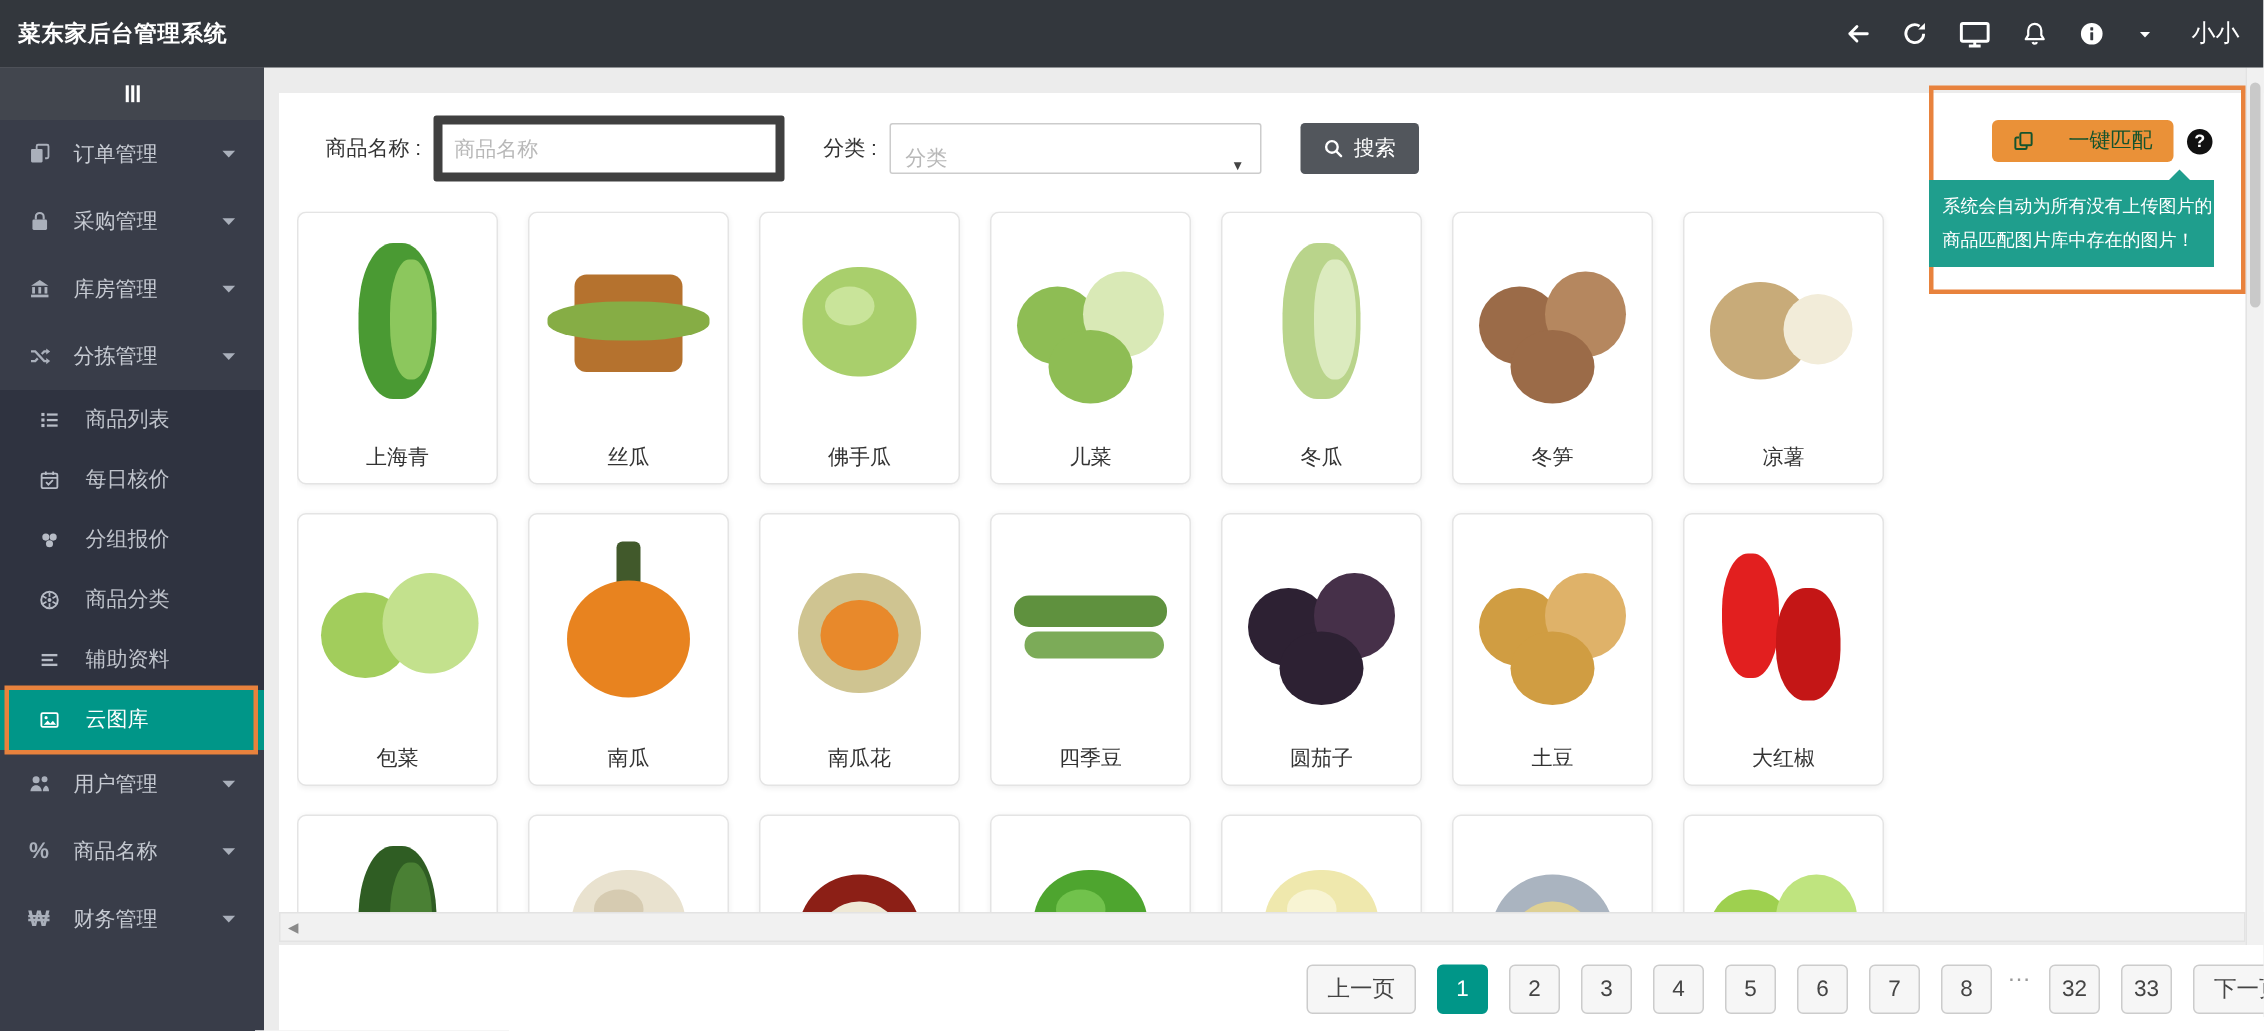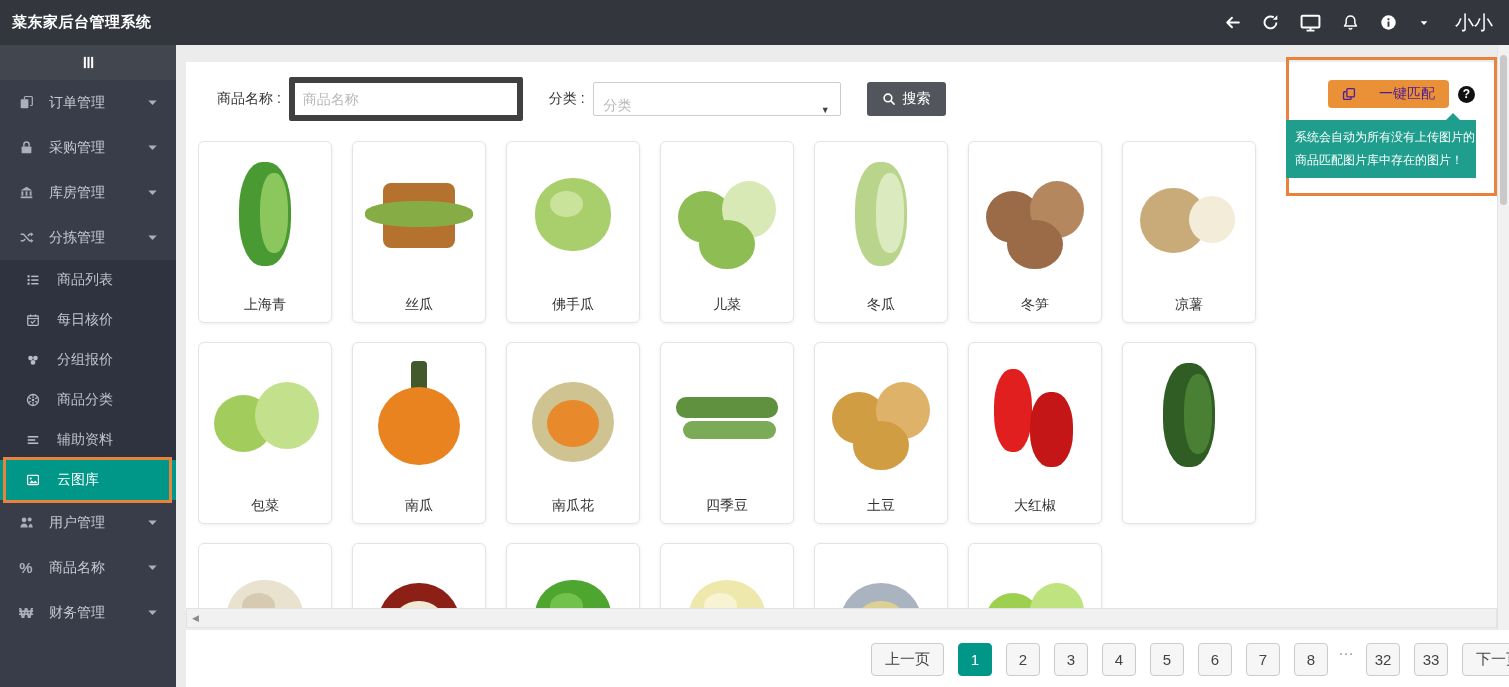--- a/index.html
+++ b/index.html
@@ -9,21 +9,21 @@
   .icon svg{width:1em;height:1em;display:block}
 
   
   header{position:absolute;top:0;left:0;right:0;height:45px;background:#33373d;display:flex;
          align-items:center;justify-content:space-between;color:#fff;z-index:30}
   .app-title{padding-left:12px;font-size:15px;font-weight:700;letter-spacing:.5px}
   .h-right{display:flex;align-items:center;gap:21px;padding-right:16px}
   .h-icon{font-size:17px;color:#fff;cursor:pointer}
   .h-icon.big{font-size:21px}
   .h-icon.small{font-size:12px}
-  .user{font-size:19px;margin-left:4px;cursor:pointer}
+  .user{font-size:16px;margin-left:4px;cursor:pointer}
 
   
   aside{position:absolute;top:45px;left:0;bottom:0;width:176px;background:#393d49;z-index:20}
   .side-toggle{height:35px;background:#42464e;display:flex;align-items:center;justify-content:center;
                color:#fff;font-size:15px;cursor:pointer}
   .nav-item{height:45px;display:flex;align-items:center;color:#c6cad2;font-size:14px;cursor:pointer;
             padding:0 14px 0 16px;position:relative}
   .nav-item .icon{font-size:15px;color:#aab0bb;width:20px}
   .nav-label{margin-left:13px;flex:1}
   .nav-caret{font-size:10px;color:#9aa0ac;width:12px}
@@ -76,21 +76,21 @@
   .page-btn{min-width:34px;height:33px;background:#f6f6f6;border:1px solid #ccc;border-radius:4px;
         font-size:15px;color:#444;display:flex;align-items:center;justify-content:center;cursor:pointer;
         padding:0 6px;box-sizing:border-box;font-family:inherit}
   .page-btn.wide{padding:0 13px}
   .page-btn.active{background:#009688;border-color:#009688;color:#fff}
   .page-dots{color:#999;font-size:16px;letter-spacing:2px;align-self:flex-start;margin:-2px -4px 0}
 
   
   .match-box{position:absolute;top:12px;right:12px;width:205px;height:133px;border:3px solid #e8823d;z-index:10}
   .match-row{position:absolute;top:20px;right:19px;display:flex;align-items:center;gap:9px}
-  .match-btn{height:28px;padding:0 14px;background:#ea9138;border:none;border-radius:4px;color:#4c1d95;
+  .match-btn{height:28px;padding:0 14px;background:#ea9138;border:none;border-radius:4px;color:#14532d;
         font-size:14px;display:flex;align-items:center;gap:23px;cursor:pointer;font-family:inherit}
   .match-btn .icon{font-size:14px}
   .help{width:17px;height:17px;border-radius:50%;background:#111;color:#fff;font-size:12px;font-weight:700;
         display:flex;align-items:center;justify-content:center;cursor:pointer}
   .tooltip{position:absolute;left:-3px;top:60px;width:190px;background:#1f9e8d;color:#fff;font-size:12px;
         line-height:23px;padding:6px 9px;box-sizing:border-box}
   .tooltip div{white-space:nowrap}
   .tooltip .arrow{position:absolute;top:-7px;right:16px;width:0;height:0;border-left:7px solid transparent;
         border-right:7px solid transparent;border-bottom:7px solid #1f9e8d}
 </style>
@@ -408,20 +408,28 @@
             <div class="blob" style="left: 30%; top: 36%; width: 40%; height: 36%; background: rgb(232, 137, 43); border-radius: 50%;"></div>
           </div>
           <div class="card-name">南瓜花</div>
         </div>
         <div class="card">
           <div class="ph-img">
             <div class="blob" style="left: 10%; top: 34%; width: 80%; height: 16%; background: rgb(95, 145, 62); border-radius: 10px;"></div>
             <div class="blob" style="left: 16%; top: 52%; width: 72%; height: 14%; background: rgb(124, 171, 88); border-radius: 10px;"></div>
           </div>
           <div class="card-name">四季豆</div>
+        </div>
+        <div class="card">
+          <div class="ph-img">
+            <div class="blob" style="left: 12%; top: 30%; width: 42%; height: 40%; background: rgb(45, 33, 51); border-radius: 50%;"></div>
+            <div class="blob" style="left: 46%; top: 22%; width: 42%; height: 44%; background: rgb(70, 48, 73); border-radius: 50%;"></div>
+            <div class="blob" style="left: 28%; top: 52%; width: 44%; height: 38%; background: rgb(45, 33, 51); border-radius: 50%;"></div>
+          </div>
+          <div class="card-name">圆茄子</div>
         </div>
         <div class="card">
           <div class="ph-img">
             <div class="blob" style="left: 12%; top: 30%; width: 42%; height: 40%; background: rgb(208, 157, 66); border-radius: 50%;"></div>
             <div class="blob" style="left: 46%; top: 22%; width: 42%; height: 44%; background: rgb(223, 178, 105); border-radius: 50%;"></div>
             <div class="blob" style="left: 28%; top: 52%; width: 44%; height: 38%; background: rgb(208, 157, 66); border-radius: 50%;"></div>
           </div>
           <div class="card-name">土豆</div>
         </div>
         <div class="card">

